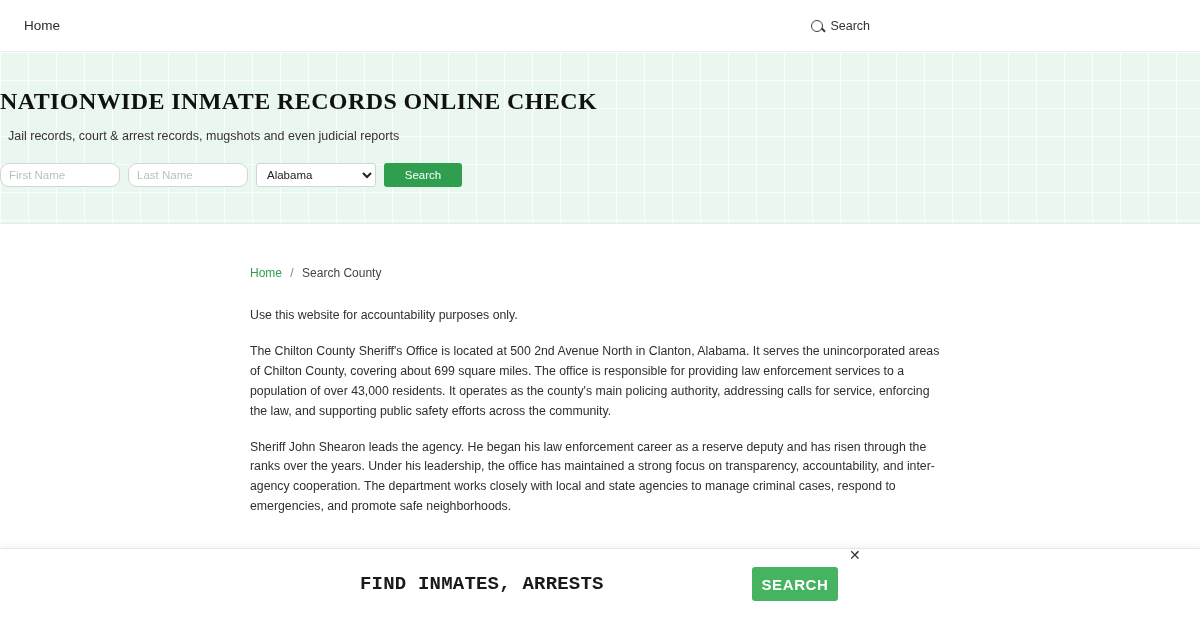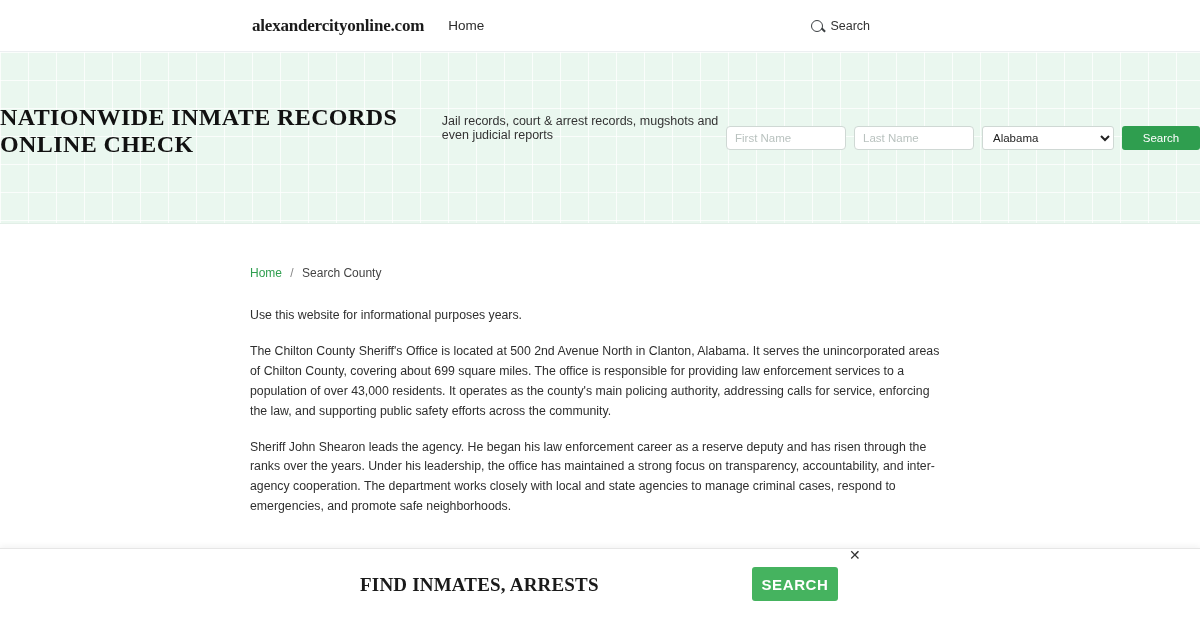--- a/index.html
+++ b/index.html
@@ -63,22 +63,22 @@
 
   
   .hero {
     height: 172px;
     background-color: #eaf7ef;
     background-image:
       linear-gradient(to right, rgba(255,255,255,0.75) 1px, transparent 1px),
       linear-gradient(to bottom, rgba(255,255,255,0.75) 1px, transparent 1px);
     background-size: 28px 28px;
     display: flex;
-    flex-direction: row;
-    align-items: center;
+    flex-direction: column;
+    align-items: flex-start;
     justify-content: center;
     border-bottom: 1px solid #e2efe7;
   }
   .hero h1 {
     font-family: "Liberation Serif", serif;
     font-weight: bold;
     font-size: 24px;
     letter-spacing: 0.4px;
     margin: 0 0 14px 0;
     color: #111;
@@ -90,29 +90,29 @@
   }
   .search-row {
     display: flex;
     align-items: center;
     gap: 8px;
   }
   .search-row input[type="text"] {
     width: 120px;
     height: 24px;
     border: 1px solid #cfd8d4;
-    border-radius: 4px;
+    border-radius: 9px;
     padding: 0 8px;
     font-size: 11.5px;
     background: #fff;
     color: #222;
   }
   .search-row input::placeholder { color: #b9c2bf; }
   .search-row select {
-    width: 132px;
+    width: 120px;
     height: 24px;
     border: 1px solid #cfd8d4;
     border-radius: 3px;
     padding: 0 4px 0 6px;
     font-size: 11.5px;
     background: #fff;
     color: #222;
   }
   .btn-search {
     width: 78px;
@@ -170,21 +170,21 @@
     align-items: center;
   }
   .ad-inner {
     width: 1200px;
     display: flex;
     align-items: center;
     position: relative;
   }
   .ad-text {
     margin-left: 360px;
-    font-family: Liberation Serif, serif;
+    font-family: Liberation Mono, monospace;
     font-weight: bold;
     font-size: 19px;
     line-height: 1.32;
     color: #1a1a1a;
     letter-spacing: 0.2px;
   }
   .ad-btn {
     position: absolute;
     left: 752px;
     width: 86px;
@@ -205,21 +205,20 @@
     font-size: 14px;
     color: #333;
     cursor: pointer;
     line-height: 1;
   }
 </style>
 </head>
 <body>
 
 <div class="site-header">
-  <div class="brand">alexandercityonline.com</div>
   <a class="nav-home" href="#">Home</a>
   <div class="header-search">
     <span class="mag"></span>
     <span>Search</span>
   </div>
 </div>
 
 <div class="hero">
   <h1>NATIONWIDE INMATE RECORDS ONLINE CHECK</h1>
   <p class="sub">Jail records, court &amp; arrest records, mugshots and even judicial reports</p>
@@ -235,21 +234,21 @@
 
 <div class="content">
 
   <div class="breadcrumb">
     <a href="#">Home</a>
     <span class="sep">/</span>
     <span>Search County</span>
   </div>
 
 
-  <p class="body">Use this website for informational purposes years.</p>
+  <p class="body">Use this website for accountability purposes only.</p>
   <p class="body">The Chilton County Sheriff's Office is located at 500 2nd Avenue North in Clanton, Alabama. It serves the unincorporated areas of Chilton County, covering about 699 square miles. The office is responsible for providing law enforcement services to a population of over 43,000 residents. It operates as the county's main policing authority, addressing calls for service, enforcing the law, and supporting public safety efforts across the community.</p>
   <p class="body">Sheriff John Shearon leads the agency. He began his law enforcement career as a reserve deputy and has risen through the ranks over the years. Under his leadership, the office has maintained a strong focus on transparency, accountability, and inter-agency cooperation. The department works closely with local and state agencies to manage criminal cases, respond to emergencies, and promote safe neighborhoods.</p>
 
 </div>
 
 <div class="ad-bar">
   <div class="ad-inner">
     <div class="ad-text">
       <div>FIND INMATES, ARRESTS</div>
     </div>

